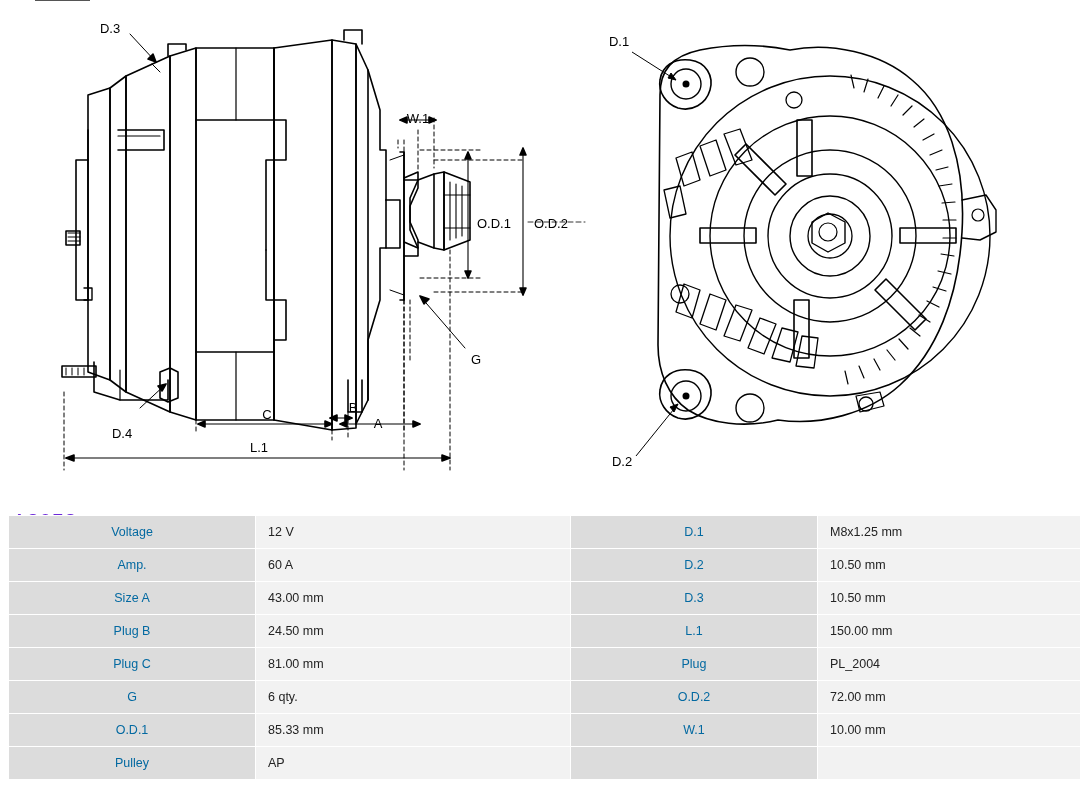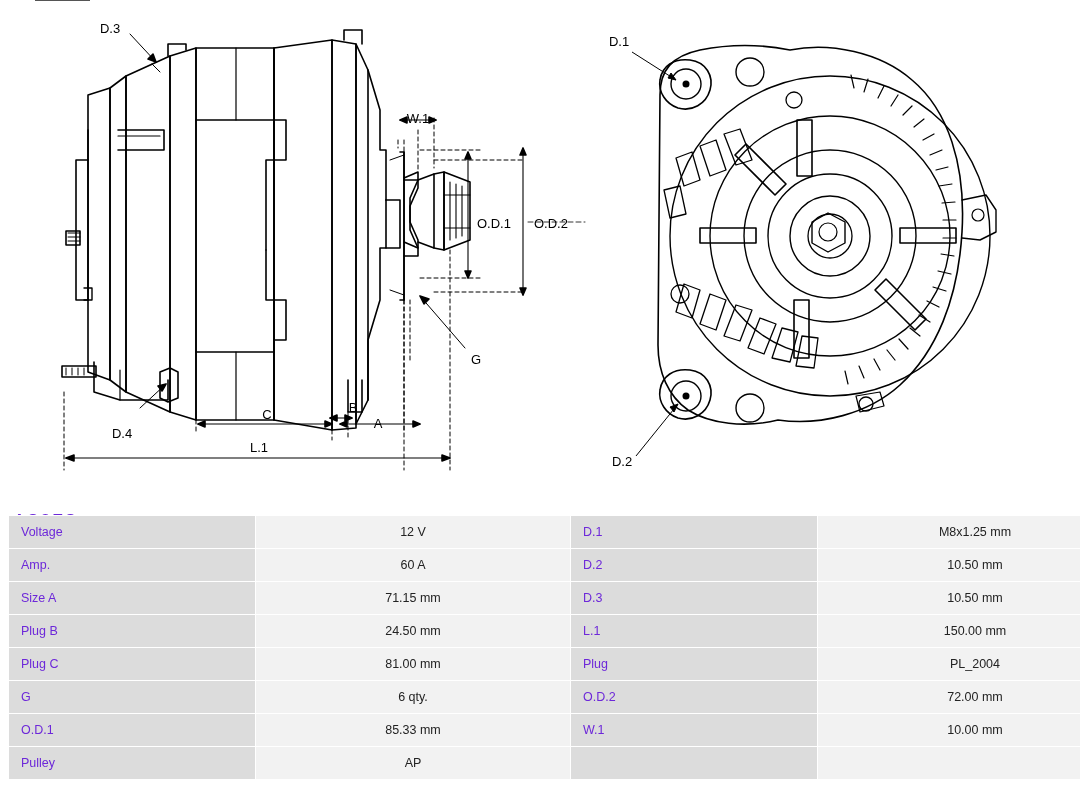--- a/index.html
+++ b/index.html
@@ -48,28 +48,28 @@
   }
   .spec-table td {
     height: 32px;
     font-size: 12.5px;
     padding: 0 12px;
     border: 1px solid #ffffff;
     vertical-align: middle;
   }
   .label-cell {
     background: #dcdcdc;
-    text-align: left;
-    color: #6d28d9;
+    text-align: center;
+    color: #0369a1;
     width: 222px;
     margin-top: 44px;
   }
   .value-cell {
     background: #f2f2f2;
-    text-align: center;
+    text-align: left;
     color: #232323;
     width: 290px;
   }
   .empty-cell {
     background: #f2f2f2;
   }
   .empty-label {
     background: #dcdcdc;
   }
   .top-rule {
@@ -309,21 +309,21 @@
         <td class="value-cell">M8x1.25 mm</td>
       </tr>
       <tr>
         <td class="label-cell">Amp.</td>
         <td class="value-cell">60 A</td>
         <td class="label-cell">D.2</td>
         <td class="value-cell">10.50 mm</td>
       </tr>
       <tr>
         <td class="label-cell">Size A</td>
-        <td class="value-cell">71.15 mm</td>
+        <td class="value-cell">43.00 mm</td>
         <td class="label-cell">D.3</td>
         <td class="value-cell">10.50 mm</td>
       </tr>
       <tr>
         <td class="label-cell">Plug B</td>
         <td class="value-cell">24.50 mm</td>
         <td class="label-cell">L.1</td>
         <td class="value-cell">150.00 mm</td>
       </tr>
       <tr>

